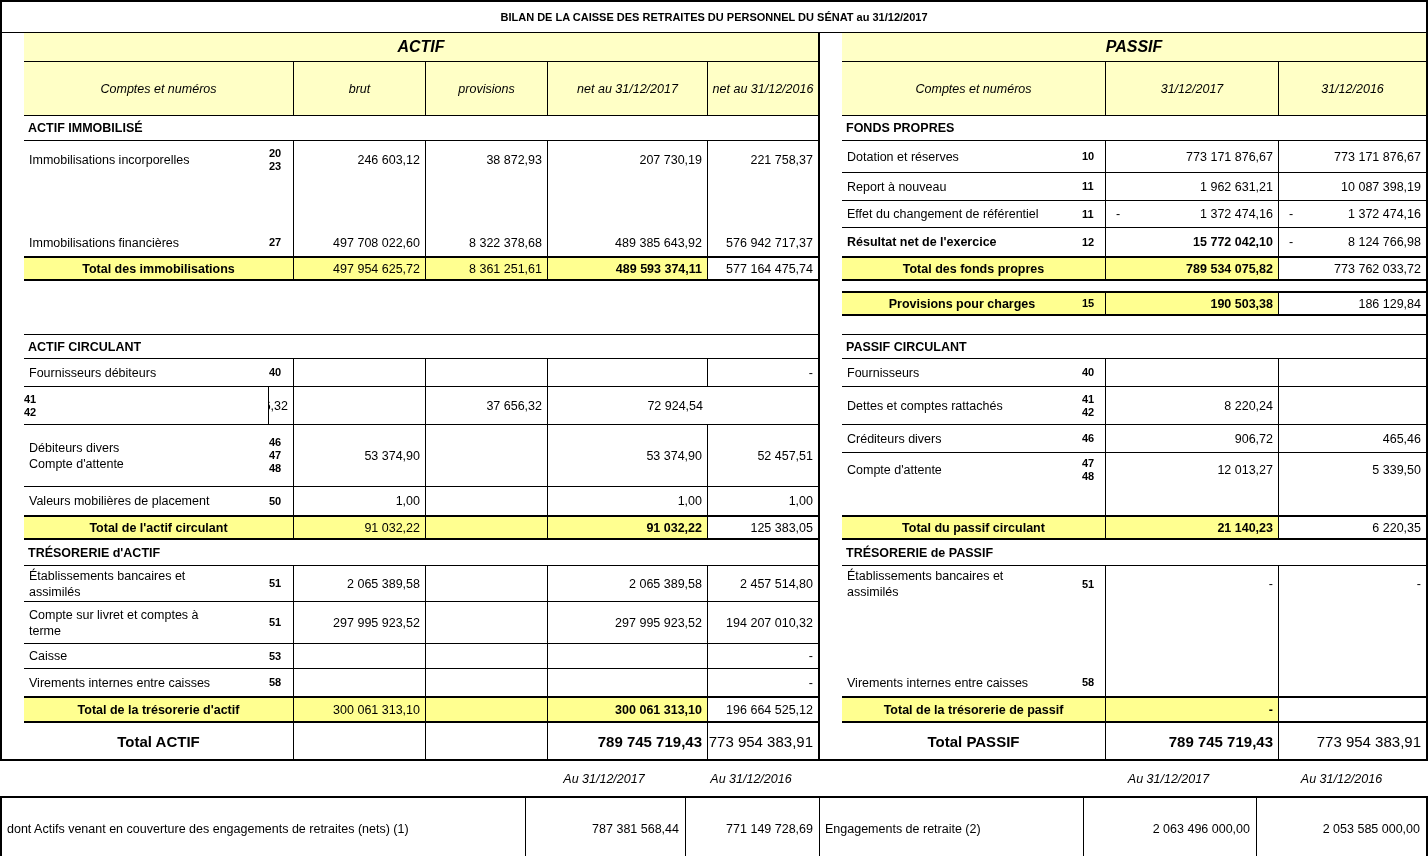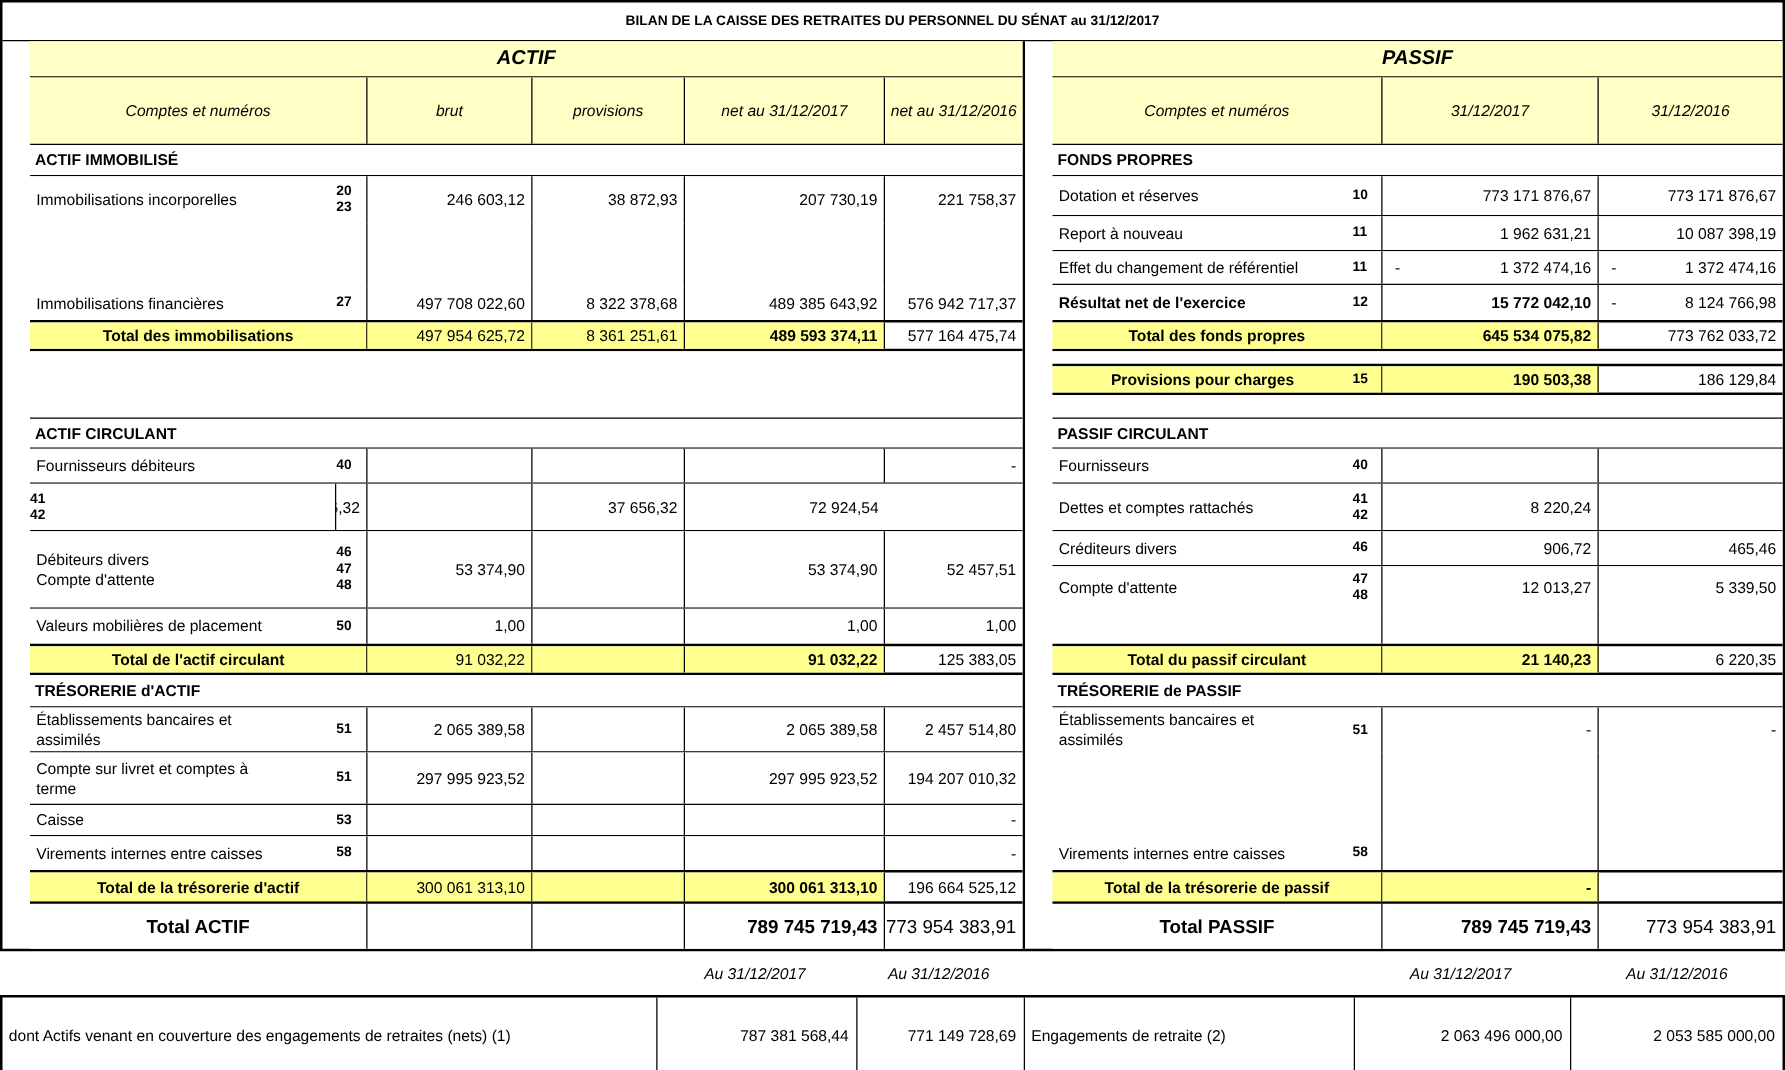--- a/index.html
+++ b/index.html
@@ -303,21 +303,21 @@
                 <div>12</div>
               </div>
               <div class="c val b">15 772 042,10</div>
               <div class="c val neg">
                 <span>-</span>
                 <span>8 124 766,98</span>
               </div>
             </div>
             <div class="trow R t-total" style="height: 25px;">
               <div class="c tl sp2 fill">Total des fonds propres</div>
-              <div class="c val fill b">645 534 075,82</div>
+              <div class="c val fill b">789 534 075,82</div>
               <div class="c val">773 762 033,72</div>
             </div>
             <div class="trow R t-gap" style="height: 10px; border-bottom: none;">
               <div class="c span-all"></div>
             </div>
             <div class="trow R t-total" style="height: 25px;">
               <div class="c tl nbr fill">Provisions pour charges</div>
               <div class="c acct fill">
                 <div>15</div>
               </div>

